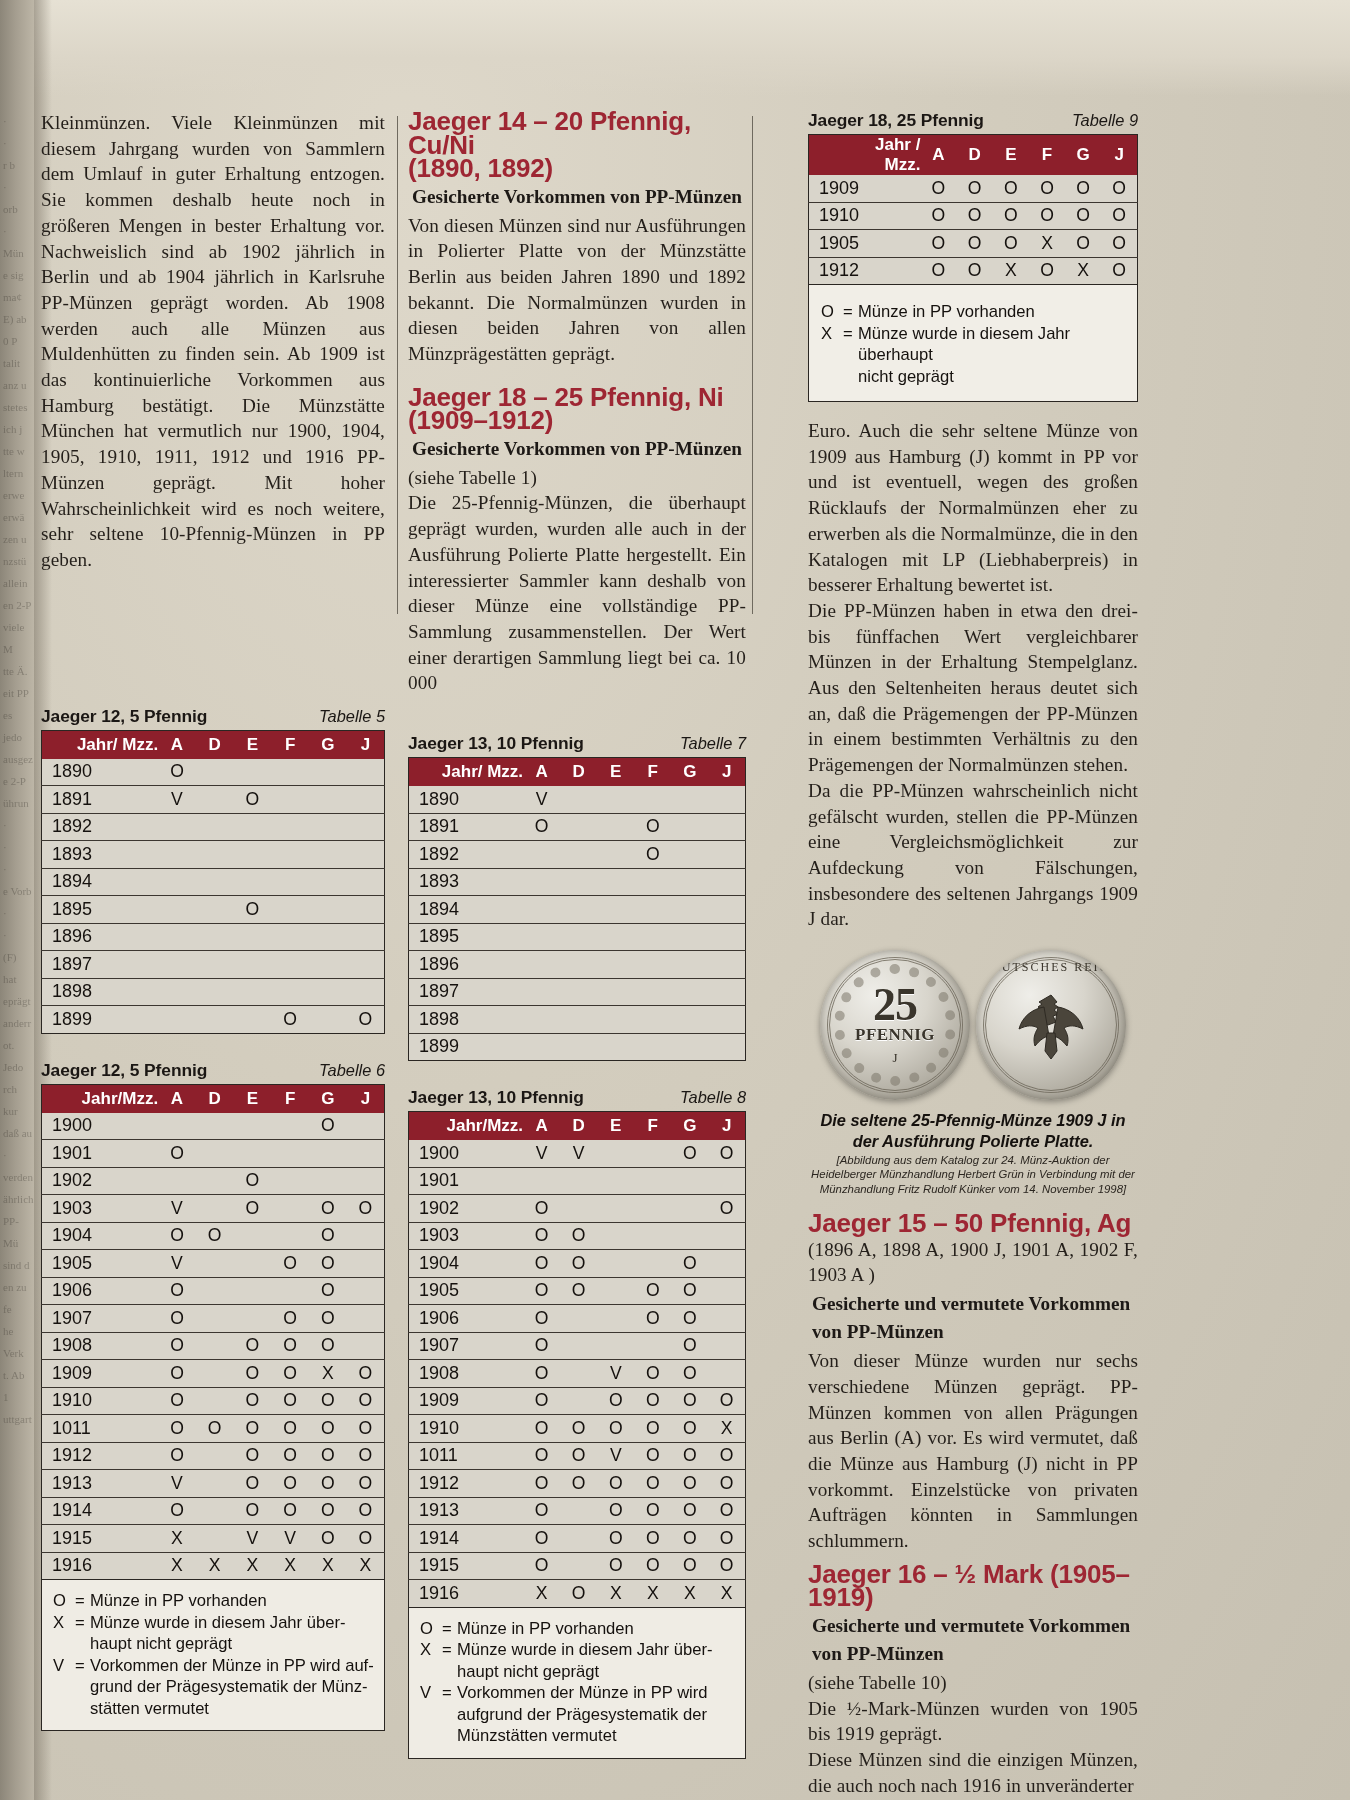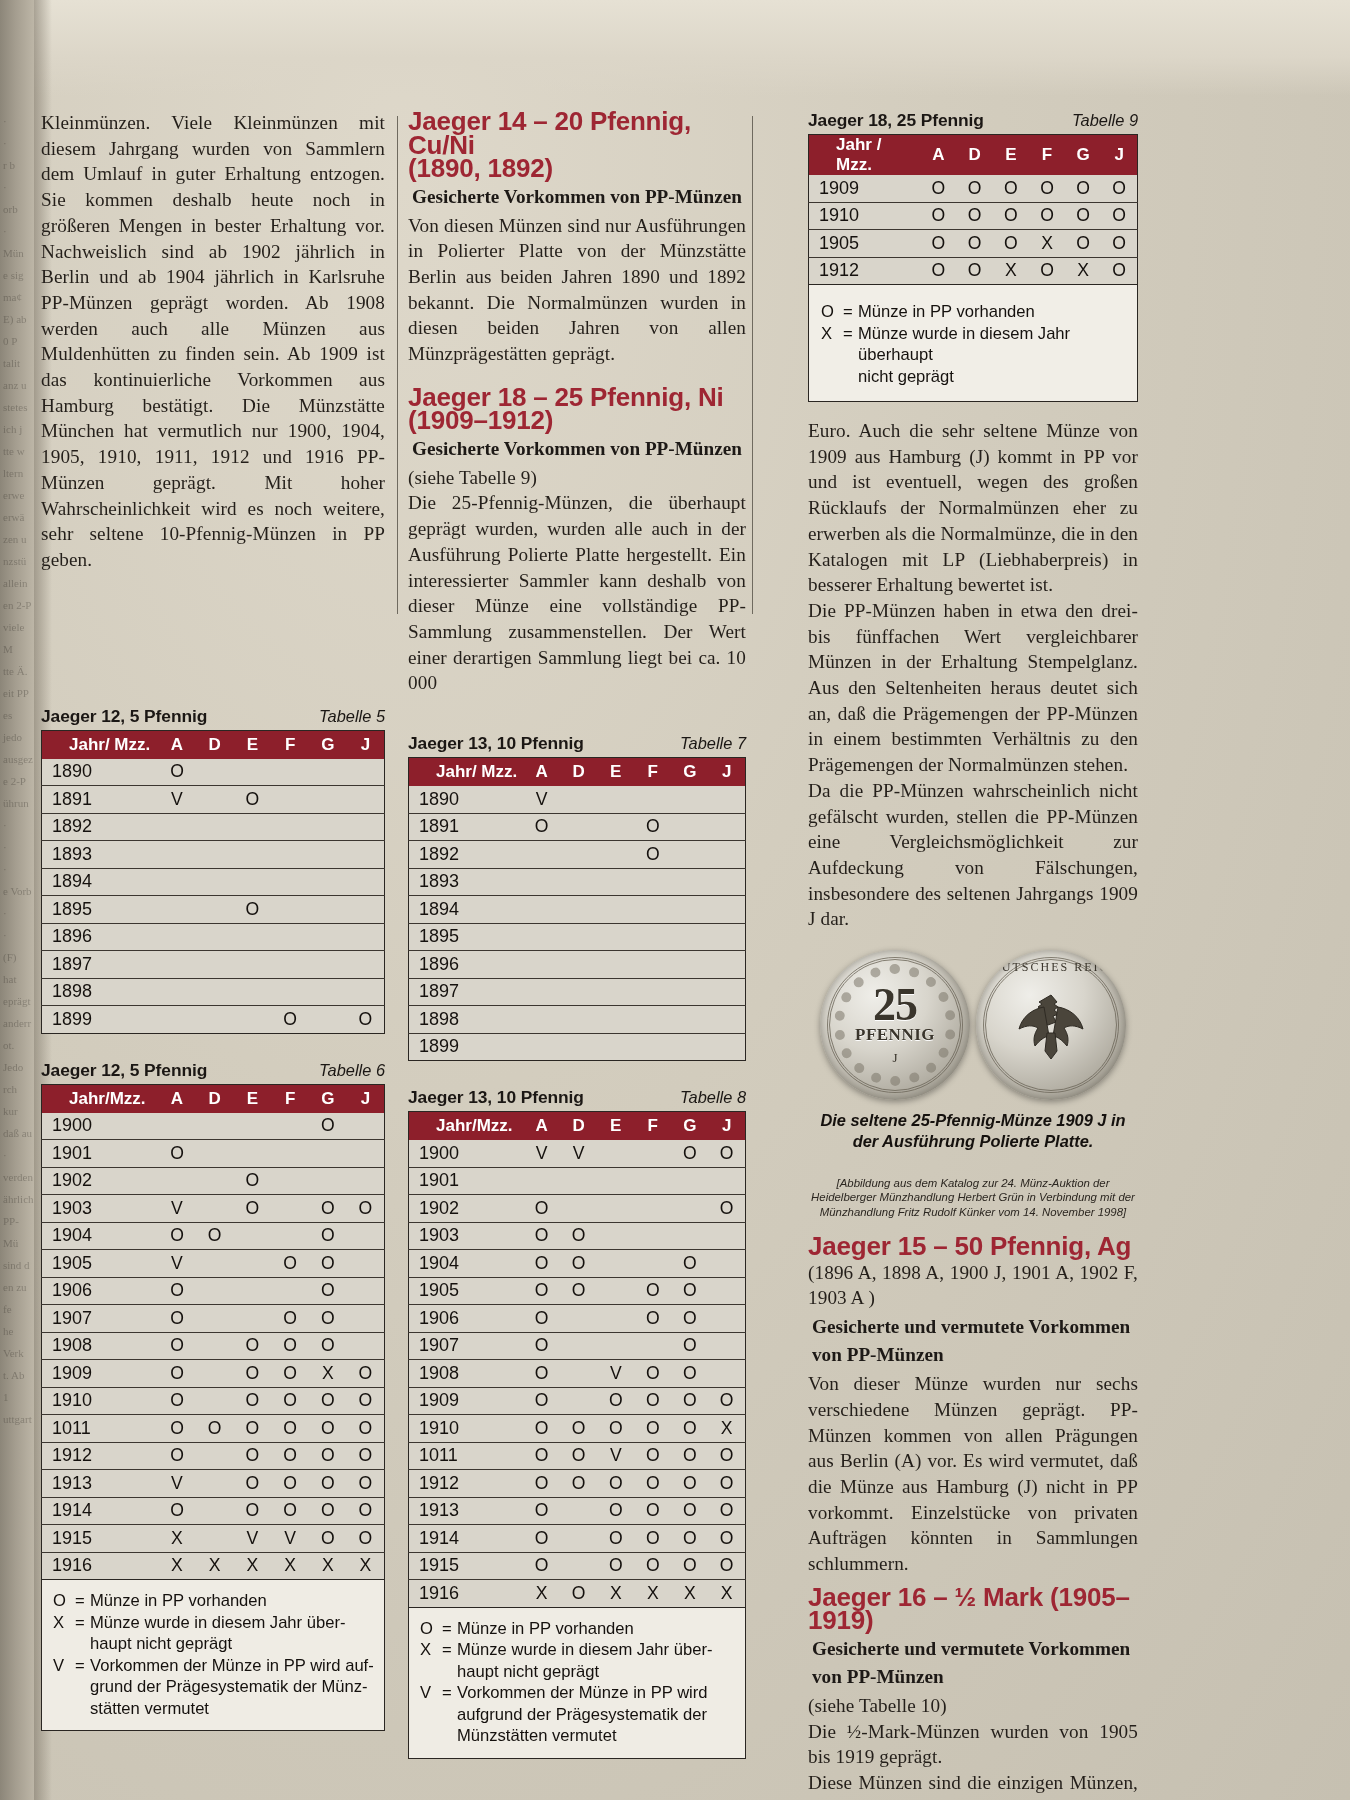--- a/index.html
+++ b/index.html
@@ -83,21 +83,21 @@
     border-collapse:collapse;width:100%;
     background:#dedad0;
     border:1.4px solid #2a2622;
     font-family:"Liberation Sans",sans-serif;
   }
   table.grid thead th{
     background:#8d1f2b;color:#fff;font-weight:bold;
     font-size:17px;height:28px;padding:0;
     text-align:center;border:none;
   }
-  table.grid thead th.yr{text-align:left;padding-left:27px;}
+  table.grid thead th.yr{text-align:right;padding-left:27px;}
   table.grid tbody td{
     border-top:1.1px solid #3b3630;
     height:26.5px;padding:0;text-align:center;
     font-size:17.6px;color:#15110e;
     background:#d9d5cb;
   }
   table.grid tbody tr:first-child td{border-top:none;}
   table.grid tbody td.yr{text-align:left;padding-left:10px;font-size:18px;}
   .t9 tbody td{height:27px;}
 
@@ -162,21 +162,21 @@
   .cap{
     font-family:"Liberation Sans",sans-serif;
     font-style:italic;font-weight:bold;
     font-size:16.4px;line-height:21px;color:#15110e;
     text-align:center;margin-top:10px;
   }
   .credit{
     font-family:"Liberation Sans",sans-serif;
     font-style:italic;
     font-size:11.4px;line-height:14.4px;color:#2b2620;
-    text-align:center;margin-top:24px;
+    text-align:center;margin-top:1px;
   }
 </style>
 </head>
 <body>
 
 <div id="page"></div>
 <div id="topfade"></div>
 <div id="gutter"></div>
 <div id="gutter-text">
   ·<br>·<br>r b<br>·<br>orb<br>·<br>Mün<br>e sig<br>ma¢<br>E) ab<br>0 P<br>talit<br>anz u<br>stetes<br>ich j<br>tte w<br>ltern<br>erwe<br>erwä<br>zen u<br>nzstü<br>allein<br>en 2-P<br>viele M<br>tte Ä.<br>eit PP<br>es jedo<br>ausgez<br>e 2-P<br>ührun<br>·<br>·<br>·<br>e Vorb<br>·<br>·<br>(F) hat<br>eprägt<br>anderr<br>ot. Jedo<br>rch kur<br>daß au<br>·<br>verden<br>ährlich<br>PP-Mü<br>sind d<br>en zu fe<br>he Verk<br>t. Ab 1<br>uttgart
@@ -510,21 +510,21 @@
   </div>
 
   <div class="gap"></div>
 
   <h2 class="head">
     <span>Jaeger 18 – 25 Pfennig, Ni</span><br>
     <span>(1909–1912)</span>
   </h2>
   <div class="subhead">Gesicherte Vorkommen von PP-Münzen</div>
   <div class="body">
-    <p>(siehe Tabelle 9)</p>
+    <p>(siehe Tabelle 1)</p>
   </div>
   <div class="body">
     <p>Die 25-Pfennig-Münzen, die überhaupt geprägt wurden, wurden alle auch in der Ausführung Polierte Platte hergestellt. Ein interessierter Sammler kann deshalb von dieser Münze eine vollständige PP-Sammlung zusammenstellen. Der Wert einer derartigen Sammlung liegt bei ca. 10 000</p>
   </div>
 
   <div class="tblwrap" style="margin-top:37px;">
     <div class="tbl-cap">
       <span class="tbl-title">Jaeger 13, 10 Pfennig</span>
       <span class="tbl-num">Tabelle 7</span>
     </div>

